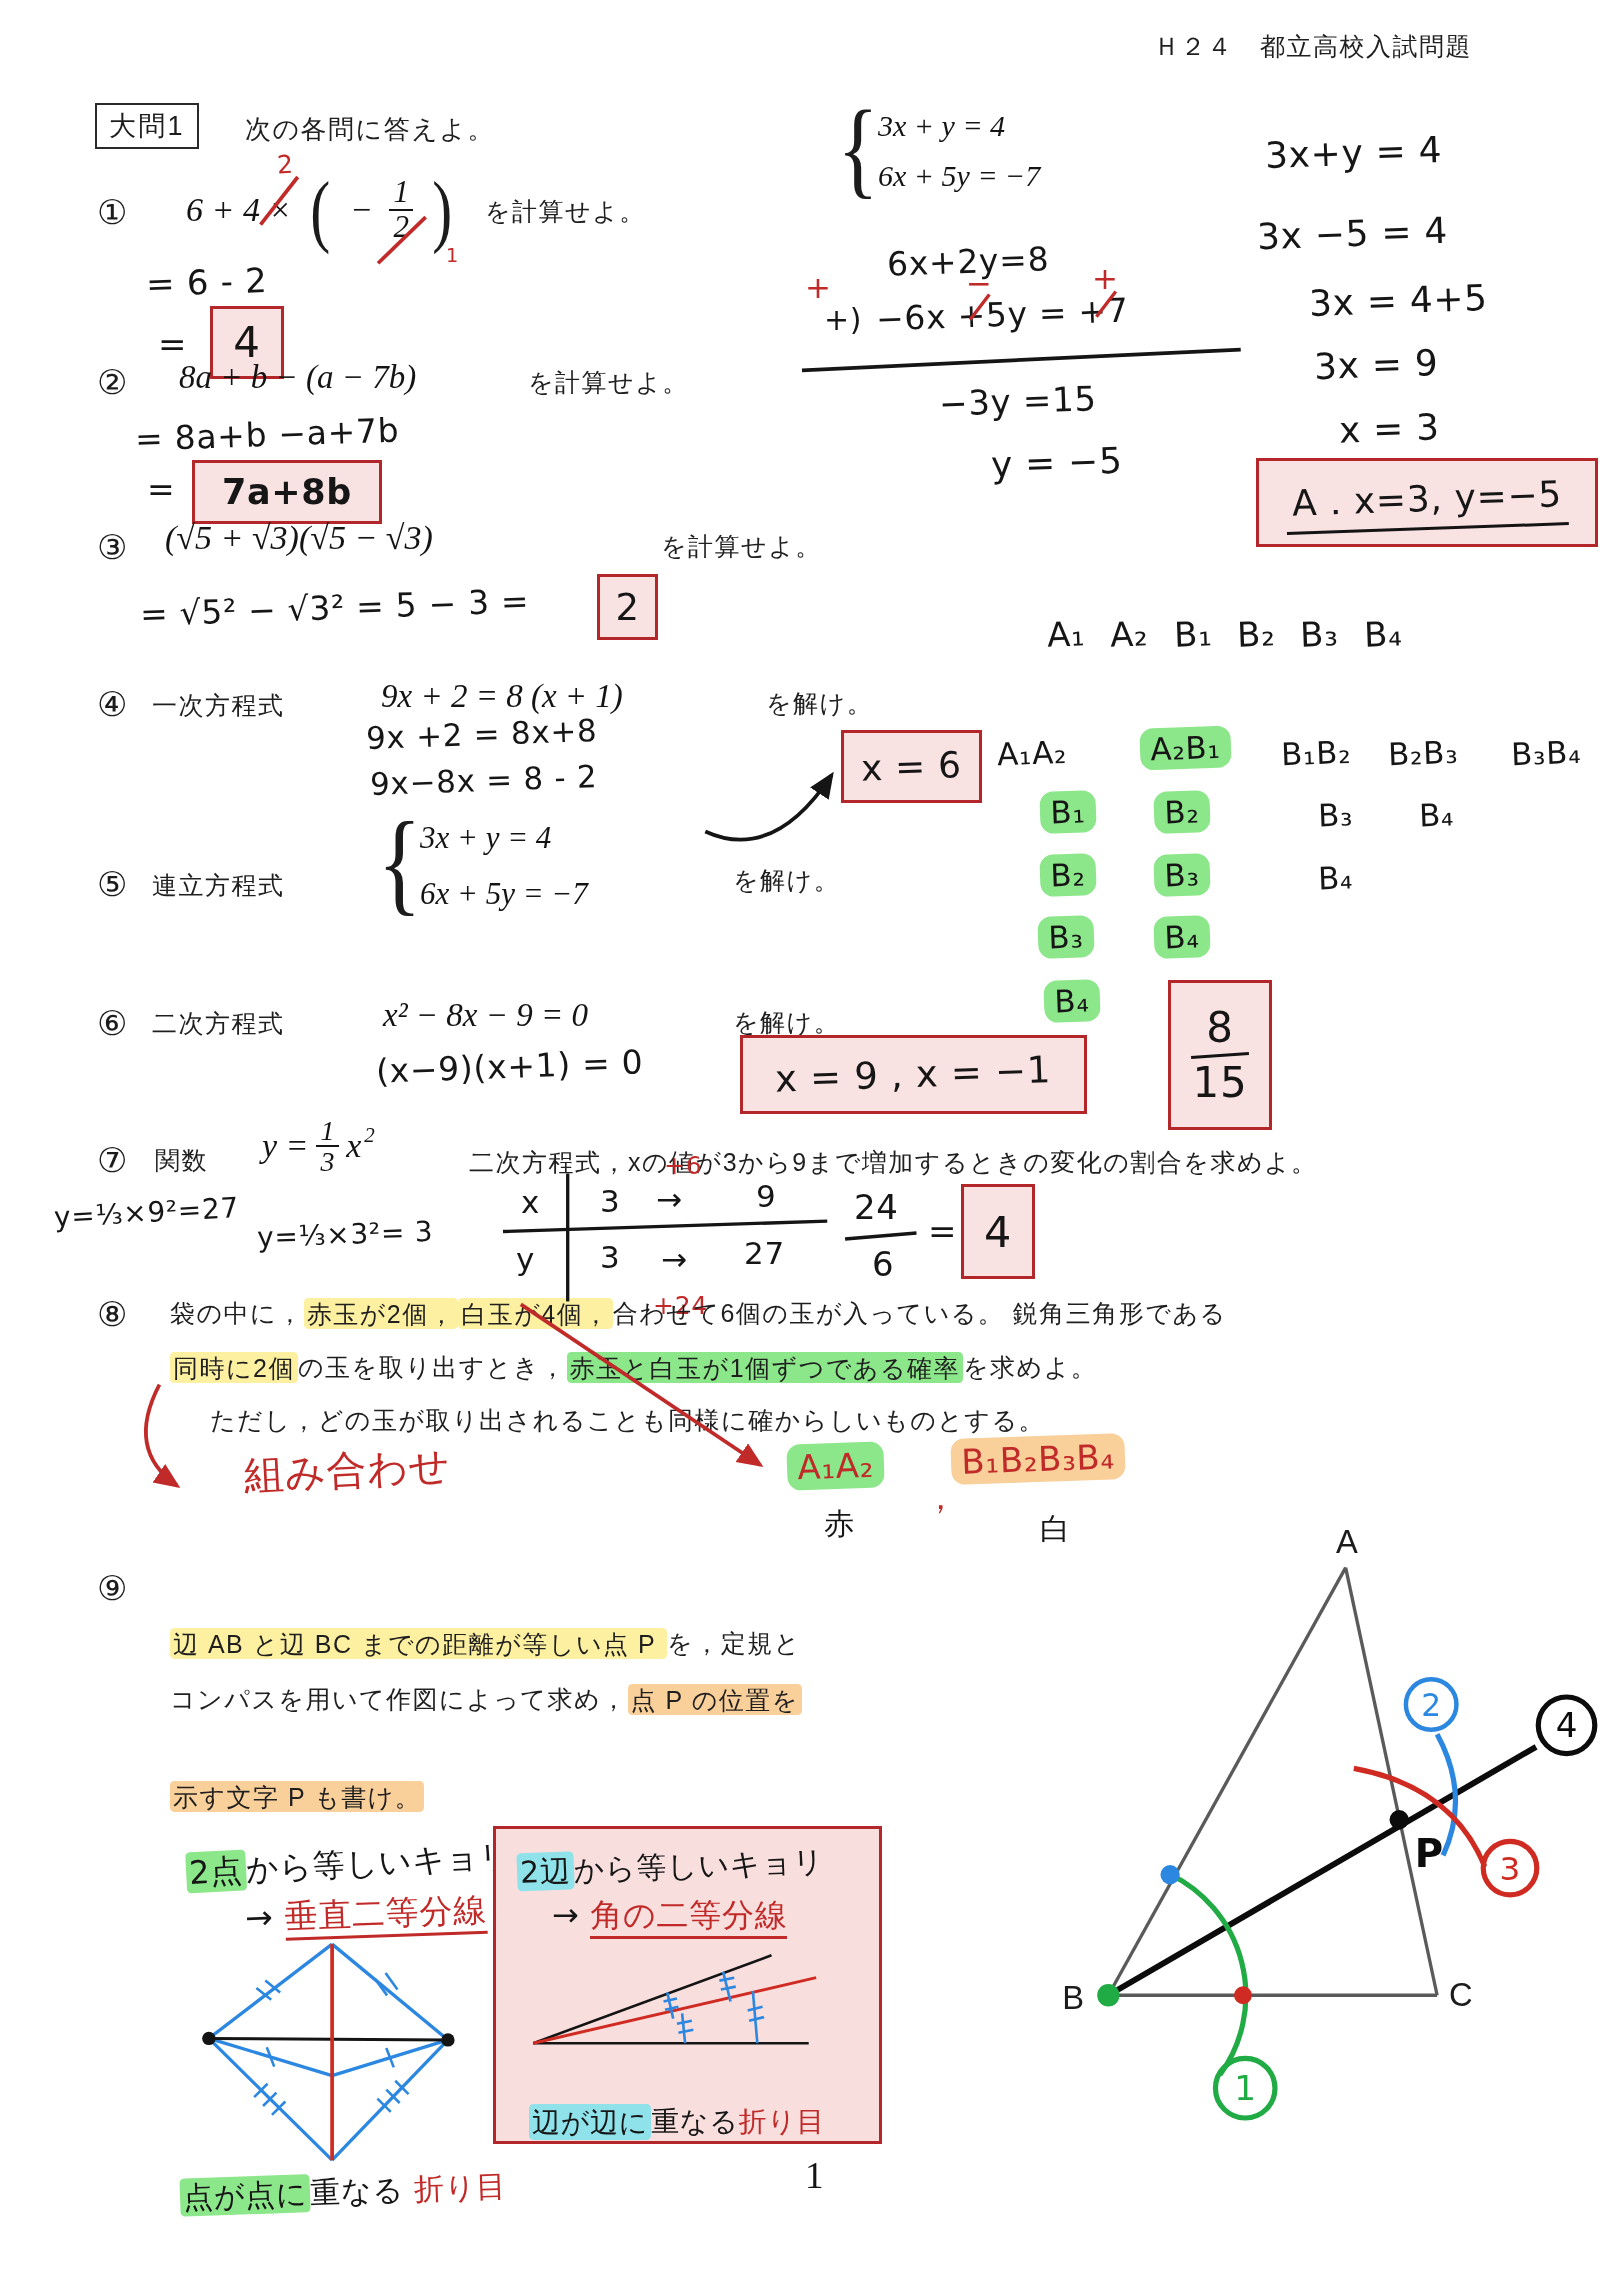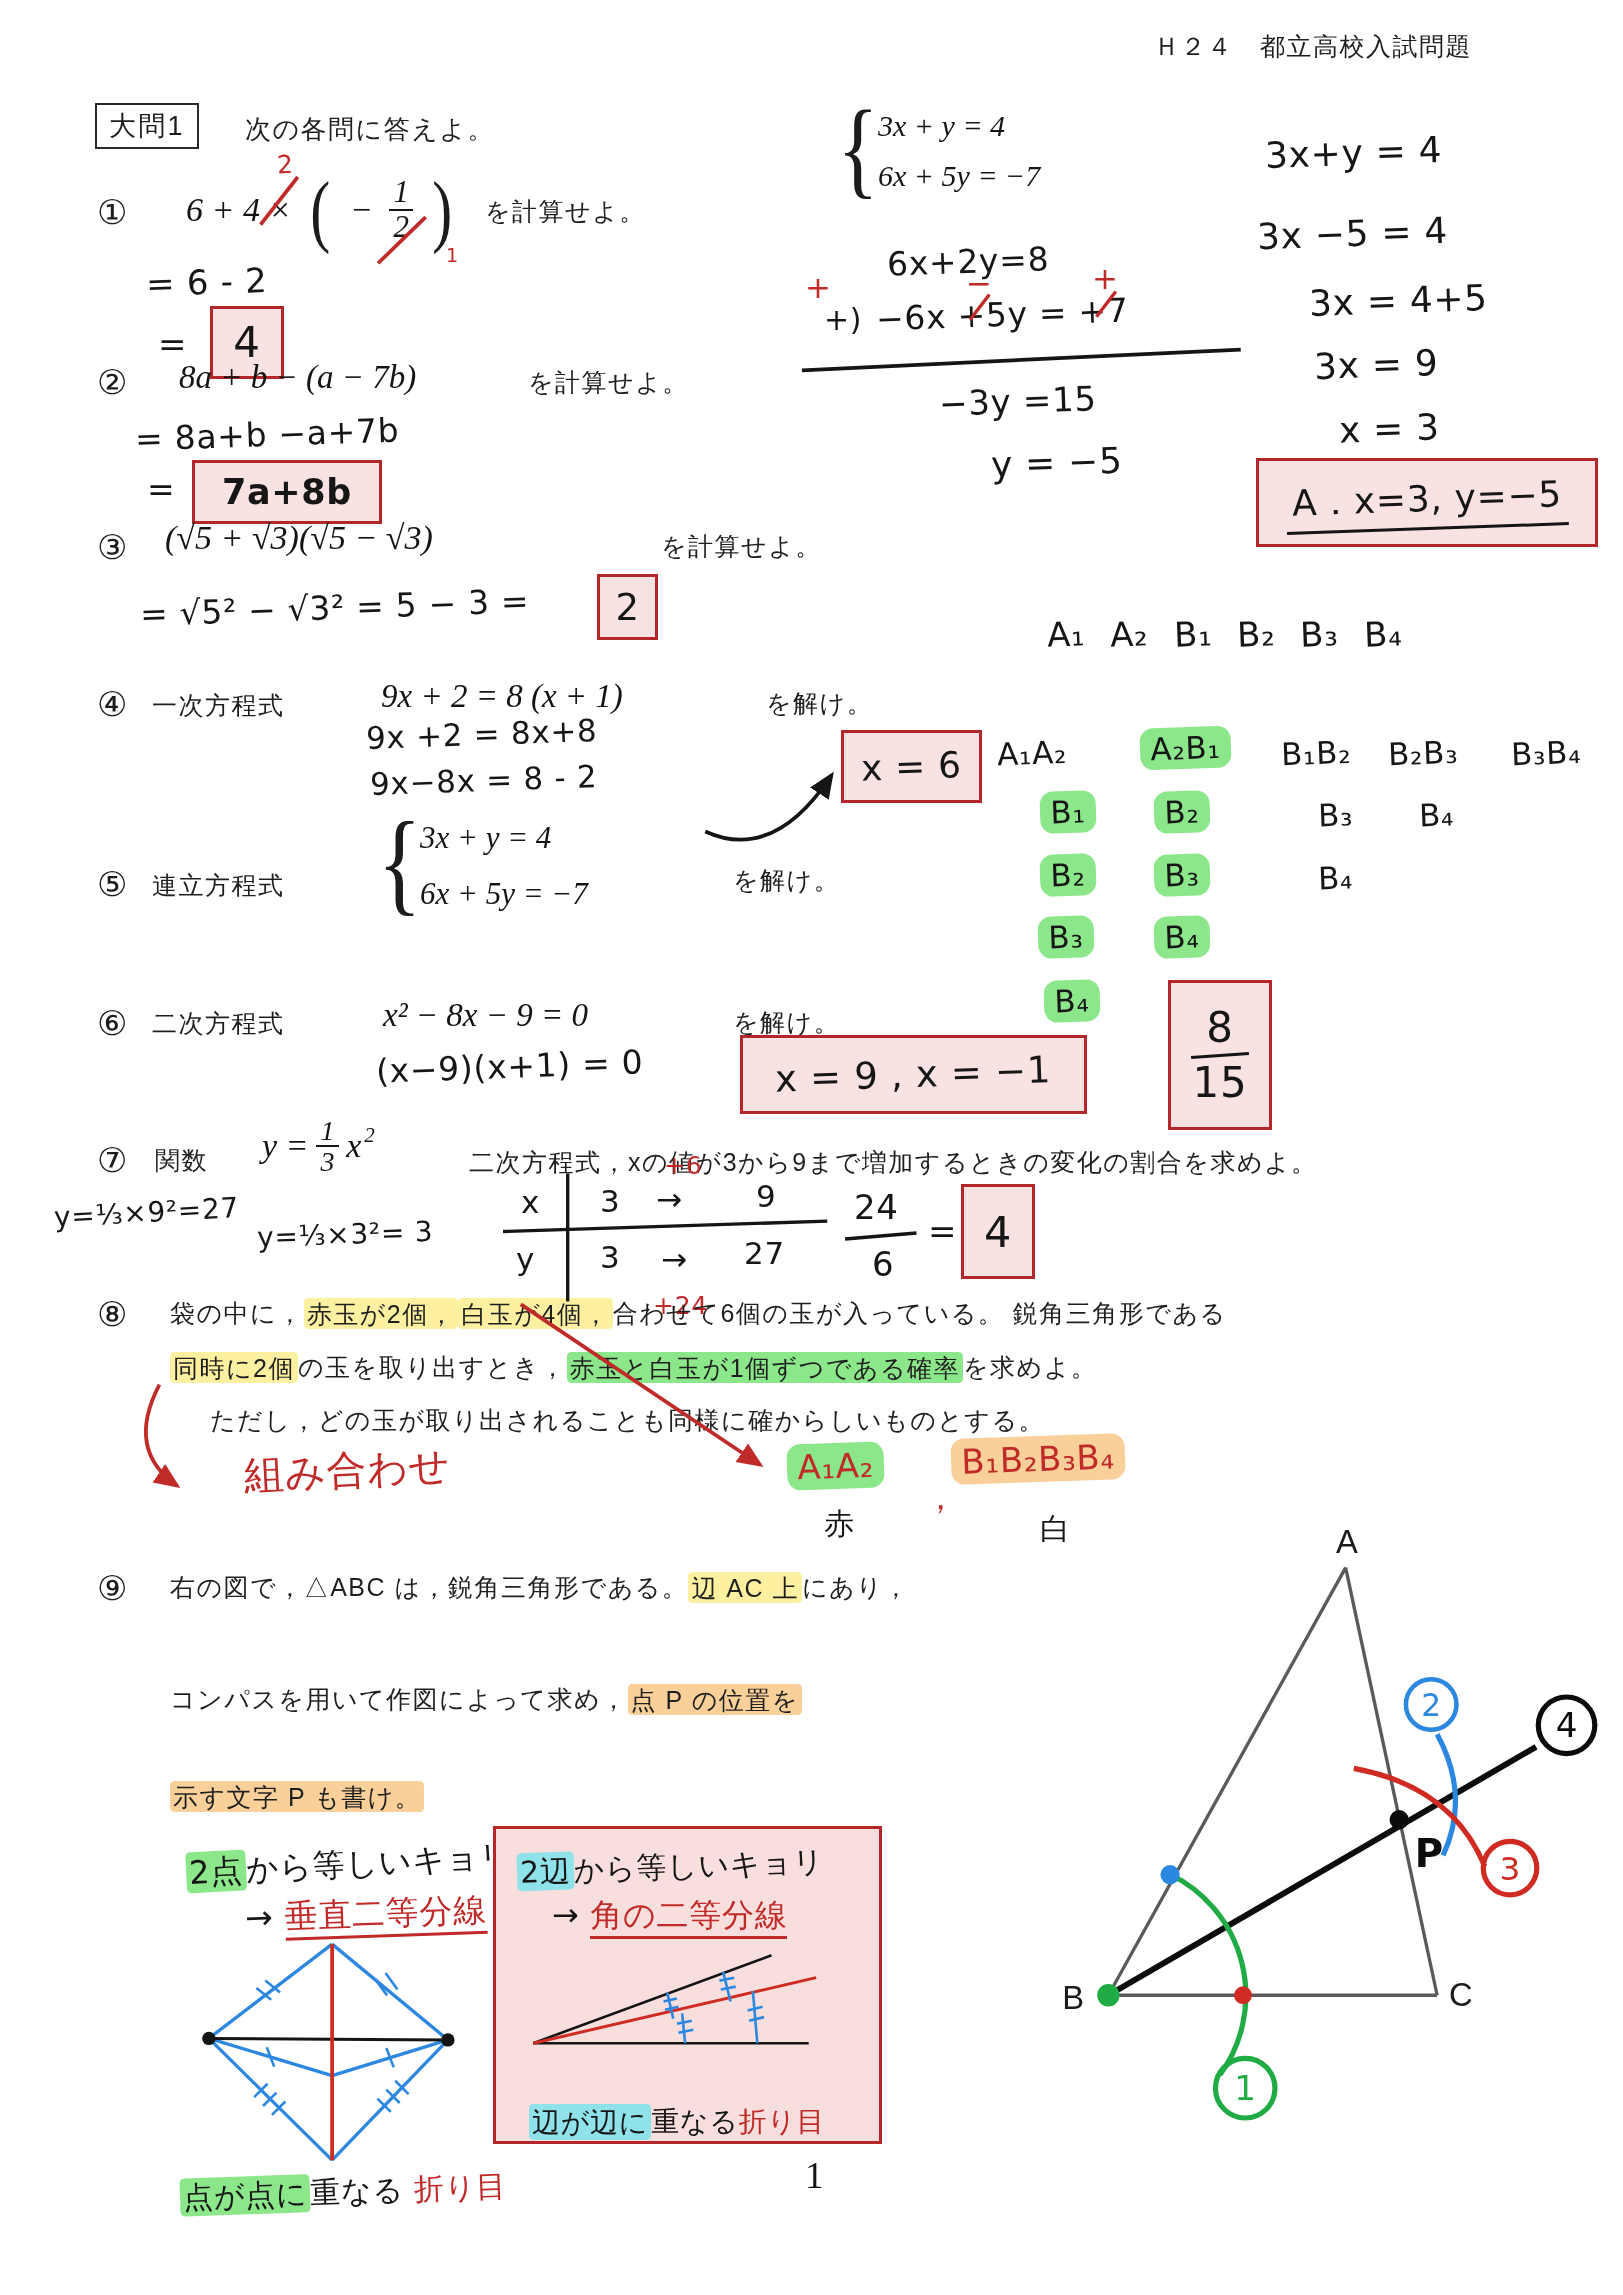--- a/index.html
+++ b/index.html
@@ -154,22 +154,22 @@
     <span class="pill-g hw pen-red" style="font-size:34px;">A₁A₂</span>
   </div>
   <div class="abs hw pen-red" style="left:924px;top:1476px;font-size:33px;">，</div>
   <div class="abs r1" style="left:951px;top:1439px;">
     <span class="pill-o hw pen-red" style="font-size:34px;">B₁B₂B₃B₄</span>
   </div>
   <div class="abs hw" style="left:824px;top:1504px;font-size:30px;">赤</div>
   <div class="abs hw" style="left:1040px;top:1509px;font-size:30px;">白</div>
 
   <div class="abs circ" style="left:97px;top:1568px;">⑨</div>
-  <div class="abs jp" style="left:170px;top:1571px;">
-    <span>右の図で，△ABC は，鋭角三角形である。</span><span class="hl-y">辺 AC 上</span><span>にあり，</span>
+  <div class="abs jp" style="left:170px;top:1627px;">
+    <span class="hl-y">辺 AB と辺 BC までの距離が等しい点 P </span><span>を，定規と</span>
   </div>
   <div class="abs jp" style="left:170px;top:1683px;">
     <span>コンパスを用いて作図によって求め，</span><span class="hl-o">点 P の位置を</span>
   </div>
   <div class="abs jp" style="left:170px;top:1738px;margin-top:42px;">
     <span class="hl-o">示す文字 P も書け。</span>
   </div>
 
   <div class="abs brace" style="left:832px;top:95px;font-size:108px;">{</div>
   <div class="abs math" style="left:878px;top:109px;font-size:30px;">3x + y = 4</div>

